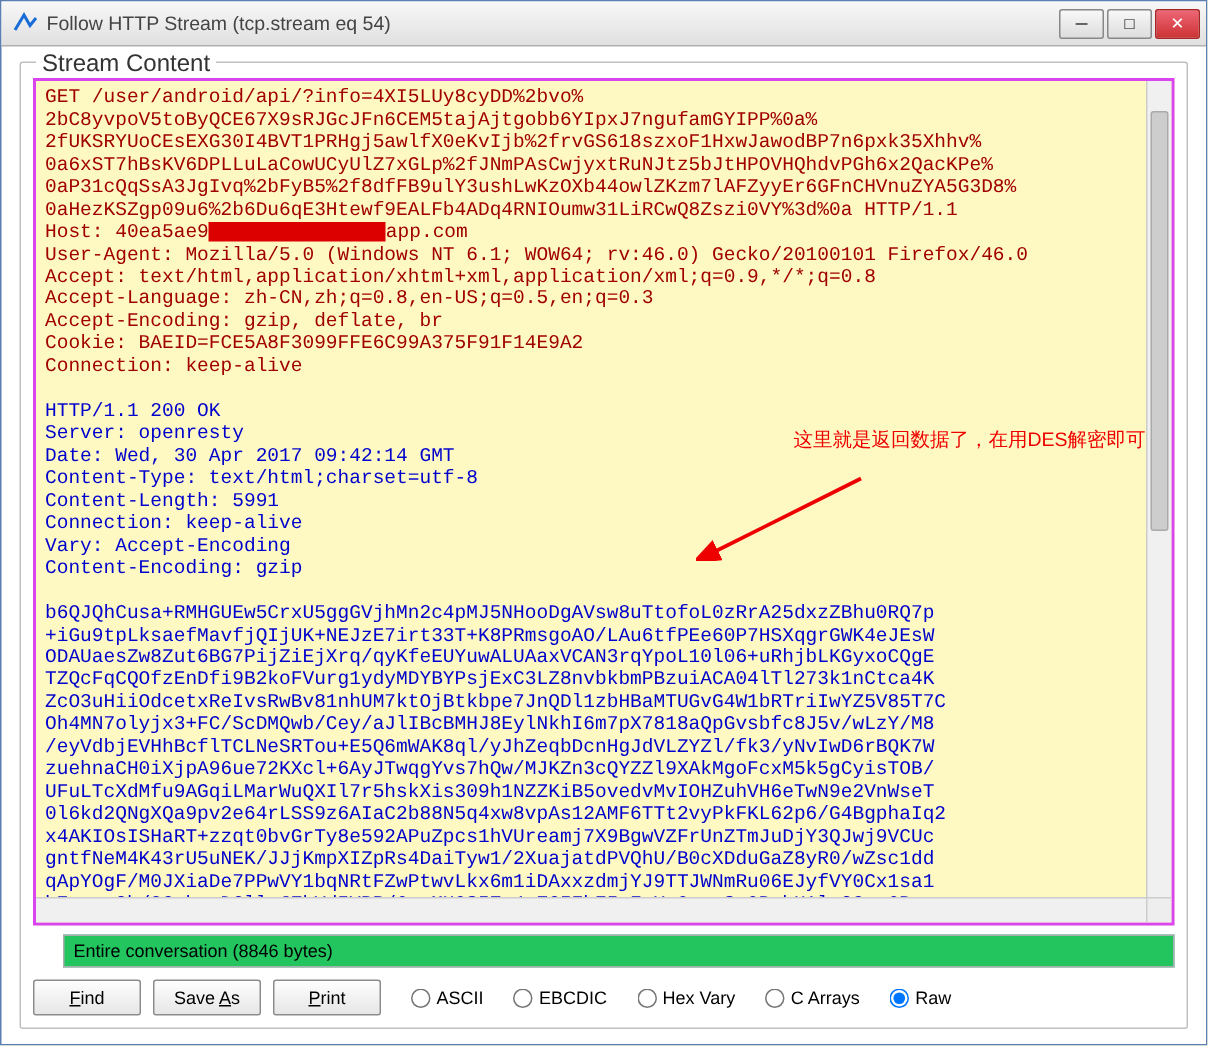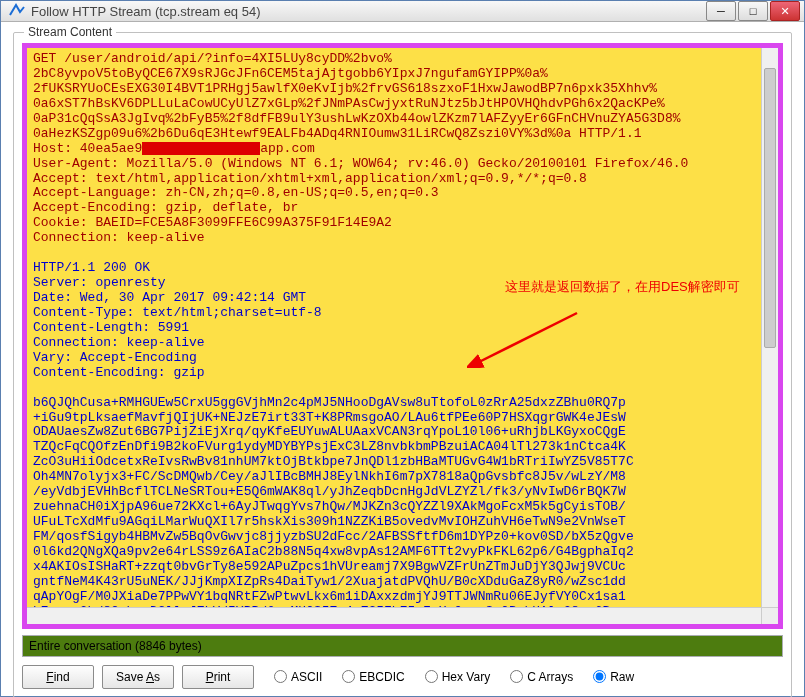--- a/index.html
+++ b/index.html
@@ -69,37 +69,37 @@
       position: relative;
       padding: 10px 8px 8px 8px;
     }
     .group-label {
       position: absolute;
       top: -8px;
       left: 10px;
       background: #fff;
       padding: 0 4px;
       color: #333;
-      font-size: 12px;
+      font-size: 16px;
     }
     .stream-box {
       flex: 1;
-      border: 5px solid #d946ef;
-      background: #fde047;
+      border: 2px solid #d946ef;
+      background: #fef9c3;
       overflow: auto;
       padding: 4px 10px 4px 6px;
       font-family: Consolas, "Courier New", monospace;
       font-size: 13px;
       line-height: 1.15;
       position: relative;
     }
     .annotation {
       position: absolute;
       top: 232px;
-      left: 478px;
+      left: 505px;
       color: #e00;
       font-family: "Microsoft YaHei", sans-serif;
       font-size: 13px;
       white-space: nowrap;
     }
     .arrow {
       position: absolute;
       top: 260px;
       left: 440px;
       width: 120px;
@@ -113,21 +113,22 @@
       margin-top: 6px;
       display: flex;
       align-items: center;
     }
     .conv-input {
       flex: 1;
       height: 22px;
       border: 1px solid #abadb3;
       padding: 2px 6px;
       font-size: 12px;
-      background: #4d7c0f;
+      background: #22c55e;
+      margin-left: 20px;
     }
     .btn-row {
       margin-top: 8px;
       display: flex;
       align-items: center;
       gap: 8px;
     }
     .btn {
       height: 24px;
       min-width: 72px;
@@ -203,21 +204,20 @@
           <br>
           <div>b6QJQhCusa+RMHGUEw5CrxU5ggGVjhMn2c4pMJ5NHooDgAVsw8uTtofoL0zRrA25dxzZBhu0RQ7p</div>
           <div>+iGu9tpLksaefMavfjQIjUK+NEJzE7irt33T+K8PRmsgoAO/LAu6tfPEe60P7HSXqgrGWK4eJEsW</div>
           <div>ODAUaesZw8Zut6BG7PijZiEjXrq/qyKfeEUYuwALUAaxVCAN3rqYpoL10l06+uRhjbLKGyxoCQgE</div>
           <div>TZQcFqCQOfzEnDfi9B2koFVurg1ydyMDYBYPsjExC3LZ8nvbkbmPBzuiACA04lTl273k1nCtca4K</div>
           <div>ZcO3uHiiOdcetxReIvsRwBv81nhUM7ktOjBtkbpe7JnQDl1zbHBaMTUGvG4W1bRTriIwYZ5V85T7C</div>
           <div>Oh4MN7olyjx3+FC/ScDMQwb/Cey/aJlIBcBMHJ8EylNkhI6m7pX7818aQpGvsbfc8J5v/wLzY/M8</div>
           <div>/eyVdbjEVHhBcflTCLNeSRTou+E5Q6mWAK8ql/yJhZeqbDcnHgJdVLZYZl/fk3/yNvIwD6rBQK7W</div>
           <div>zuehnaCH0iXjpA96ue72KXcl+6AyJTwqgYvs7hQw/MJKZn3cQYZZl9XAkMgoFcxM5k5gCyisTOB/</div>
           <div>UFuLTcXdMfu9AGqiLMarWuQXIl7r5hskXis309h1NZZKiB5ovedvMvIOHZuhVH6eTwN9e2VnWseT</div>
-          <div>FM/qosfSigyb4HBMvZw5BqOvGwvjc8jjyzbSU2dFcc/2AFBSSftfD6m1DYPz0+kov0SD/bX5zQgve</div>
           <div>0l6kd2QNgXQa9pv2e64rLSS9z6AIaC2b88N5q4xw8vpAs12AMF6TTt2vyPkFKL62p6/G4BgphaIq2</div>
           <div>x4AKIOsISHaRT+zzqt0bvGrTy8e592APuZpcs1hVUreamj7X9BgwVZFrUnZTmJuDjY3QJwj9VCUc</div>
           <div>gntfNeM4K43rU5uNEK/JJjKmpXIZpRs4DaiTyw1/2XuajatdPVQhU/B0cXDduGaZ8yR0/wZsc1dd</div>
           <div>qApYOgF/M0JXiaDe7PPwVY1bqNRtFZwPtwvLkx6m1iDAxxzdmjYJ9TTJWNmRu06EJyfVY0Cx1sa1</div>
           <div>b7qquc2h/8GwhquDCllxJZhYdIYPR/6acMHQS5Ze4aZC5FhE5xFnXwQezgSnQBshHAla28nx6B</div>
         </div>
 
         <div class="annotation">这里就是返回数据了，在用DES解密即可</div>
         <svg class="arrow" viewBox="0 0 120 60">
           <defs>

